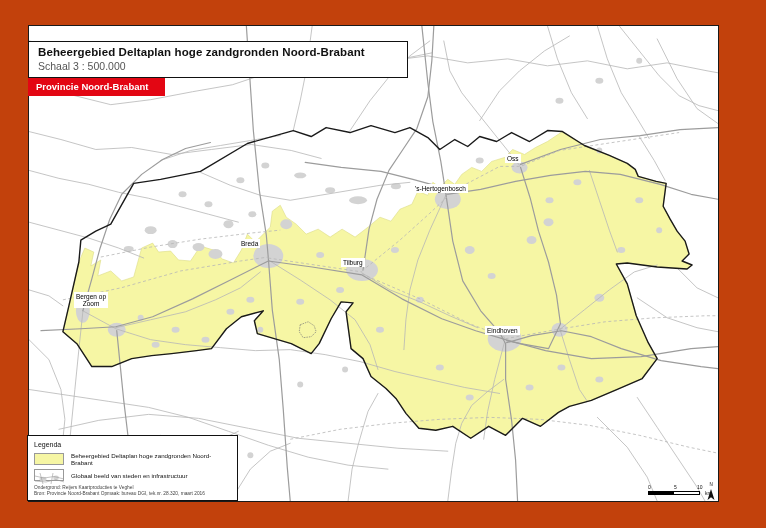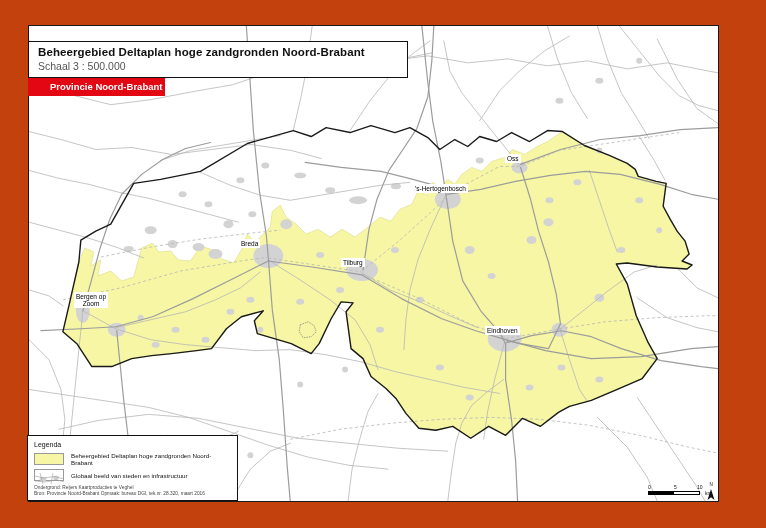--- a/index.html
+++ b/index.html
@@ -15,21 +15,21 @@
   .hw{fill:none;stroke:var(--highway_gray);stroke-width:1.2;stroke-linecap:round;stroke-linejoin:round;}
   .rl{fill:none;stroke:var(--road_gray);stroke-width:.8;stroke-dasharray:3 2.5;}
   .pb{fill:none;stroke:var(--boundary_black);stroke-width:1.4;stroke-linejoin:round;}
   .en{fill:var(--area_yellow);stroke:#777;stroke-width:.7;stroke-dasharray:1.5 1;}
   
   .title-box{position:absolute;left:28px;top:41px;width:380px;height:37px;background:#fff;
              border:1.2px solid #111;box-sizing:border-box;padding:4px 9px;}
   .title-box .t{font-size:11.5px;font-weight:bold;letter-spacing:.1px;}
   .title-box .s{font-size:10.5px;color:#555;margin-top:2px;}
   .banner{position:absolute;left:28px;top:78px;width:137px;height:18px;background:var(--banner_red);
-          color:#fff;font-size:9.5px;font-weight:bold;line-height:18px;padding-left:22px;box-sizing:border-box;}
+          color:#fff;font-size:9.5px;font-weight:bold;line-height:18px;padding-left:8px;box-sizing:border-box;}
   
   .city{position:absolute;background:#fff;color:#000;font-size:6.5px;line-height:1.1;
         padding:1px 2px;text-align:center;white-space:nowrap;}
   .city.multi{white-space:normal;width:30px;}
   
   .legend{position:absolute;left:27px;top:435px;width:211px;height:66px;background:#fff;
           border:1px solid #111;box-sizing:border-box;padding:5px 6px 3px 6px;}
   .legend .lt{font-size:7px;margin-bottom:4px;}
   .lrow{display:flex;align-items:center;margin-bottom:3px;}
   .swatch{width:30px;height:12px;border:.5px solid #999;box-sizing:border-box;margin-right:7px;flex:none;}

